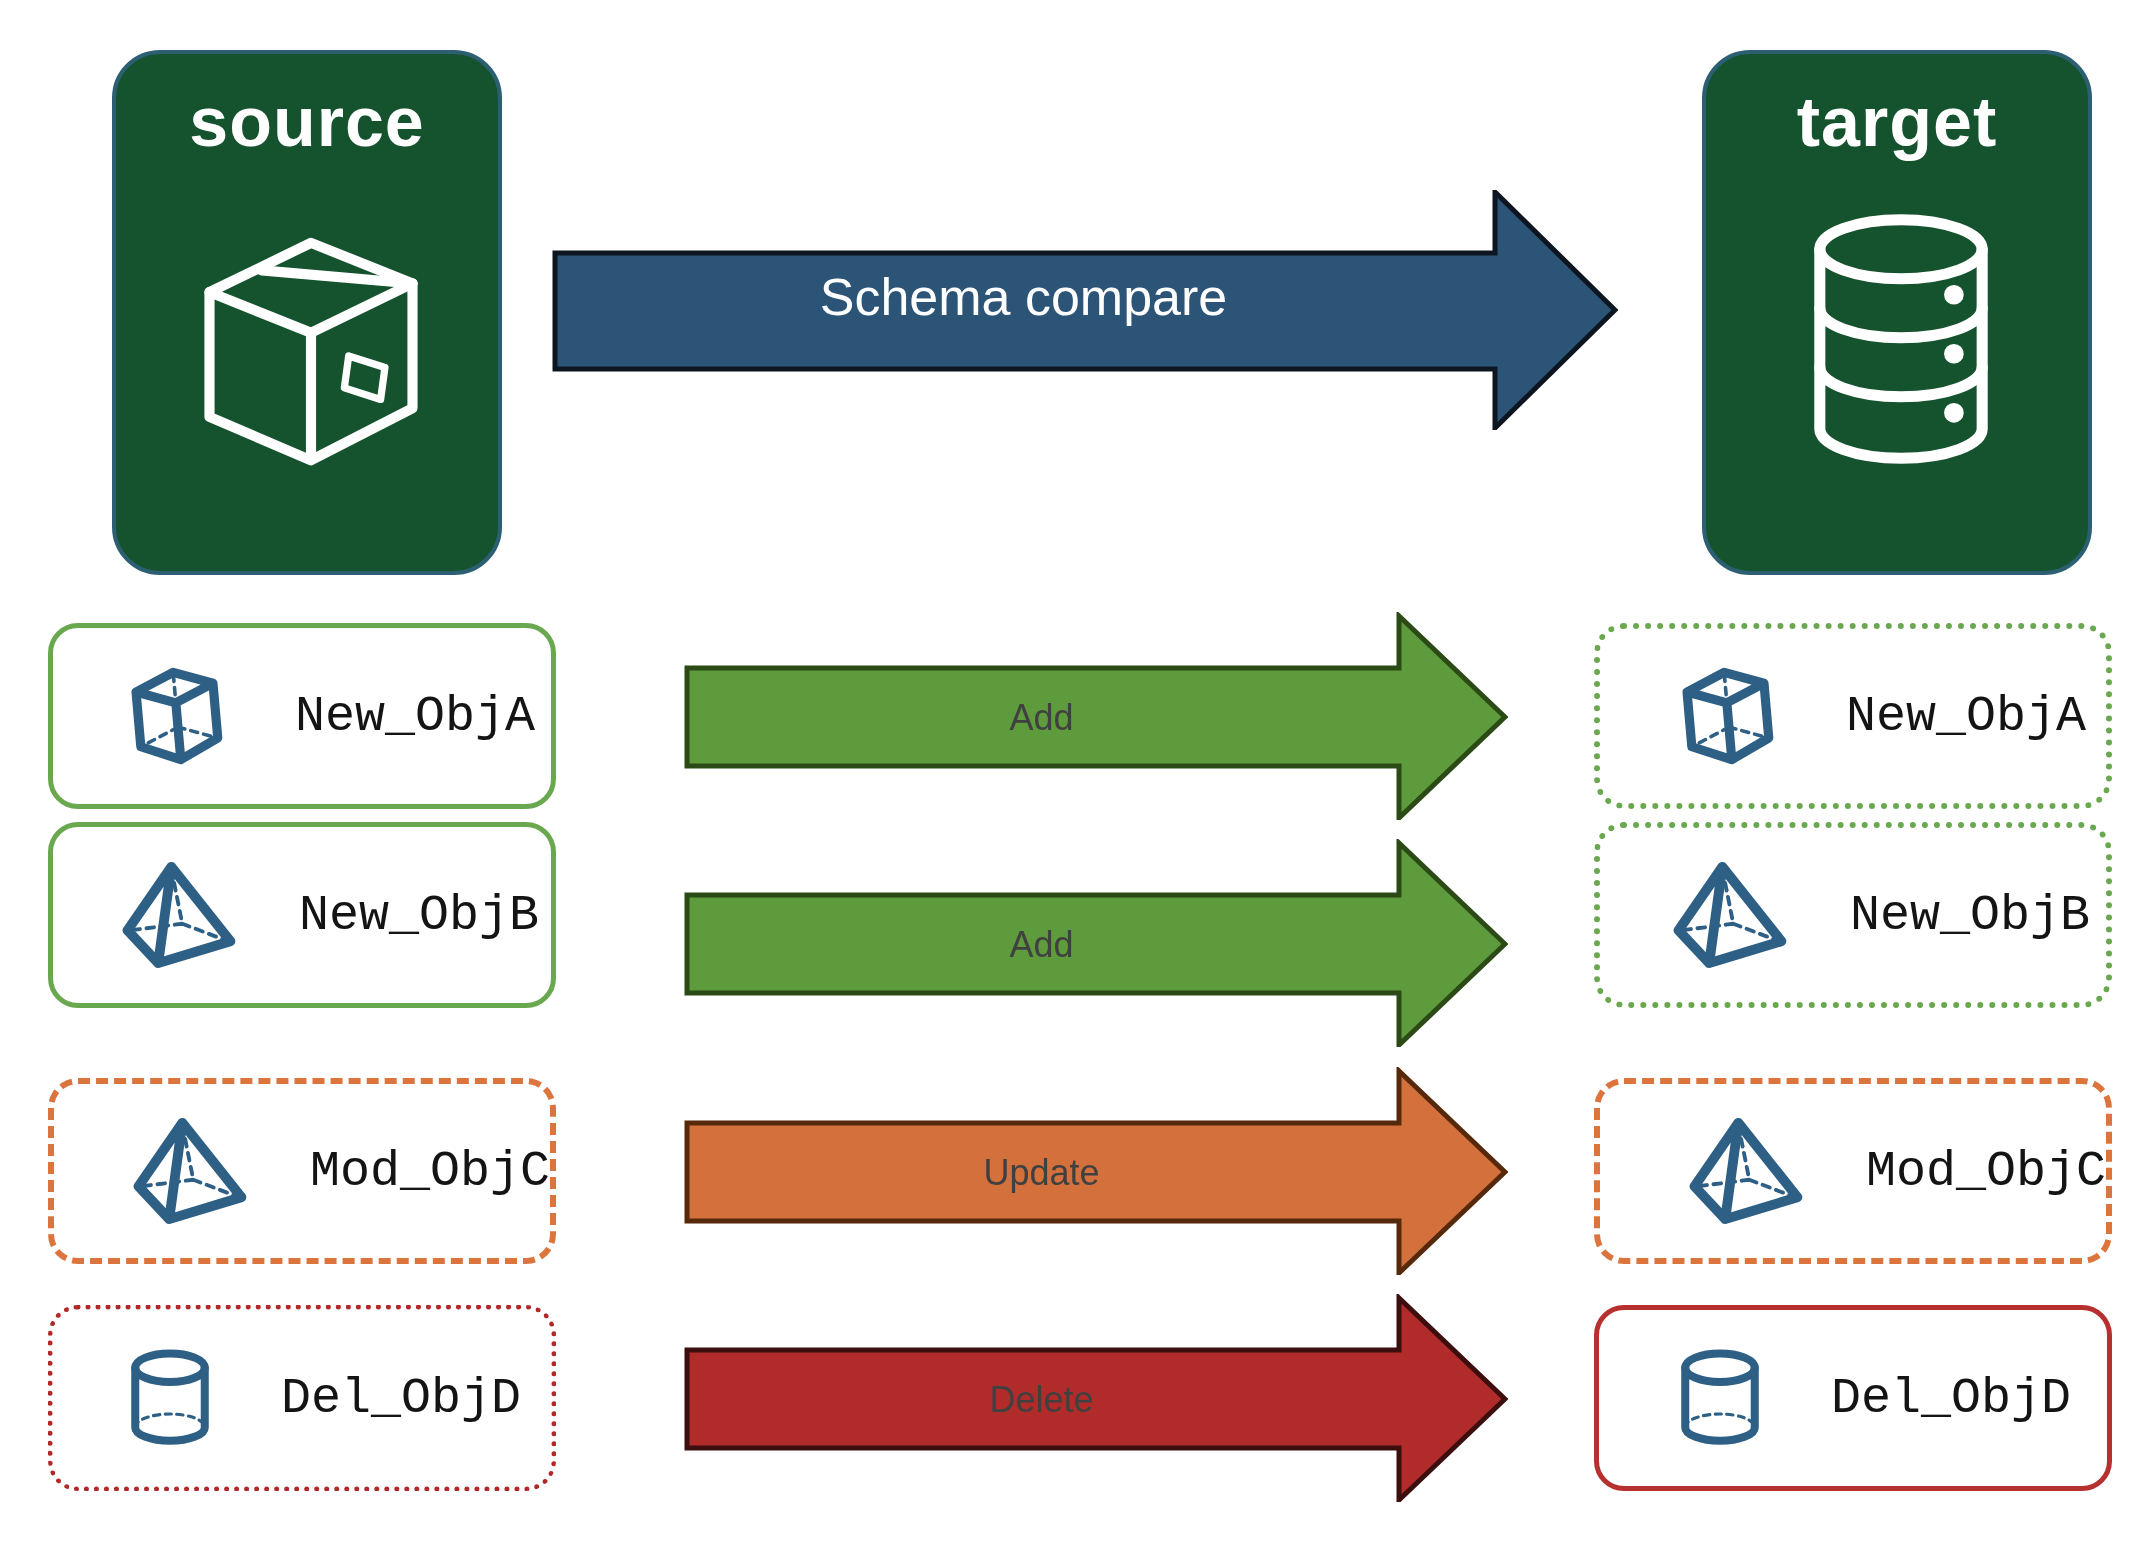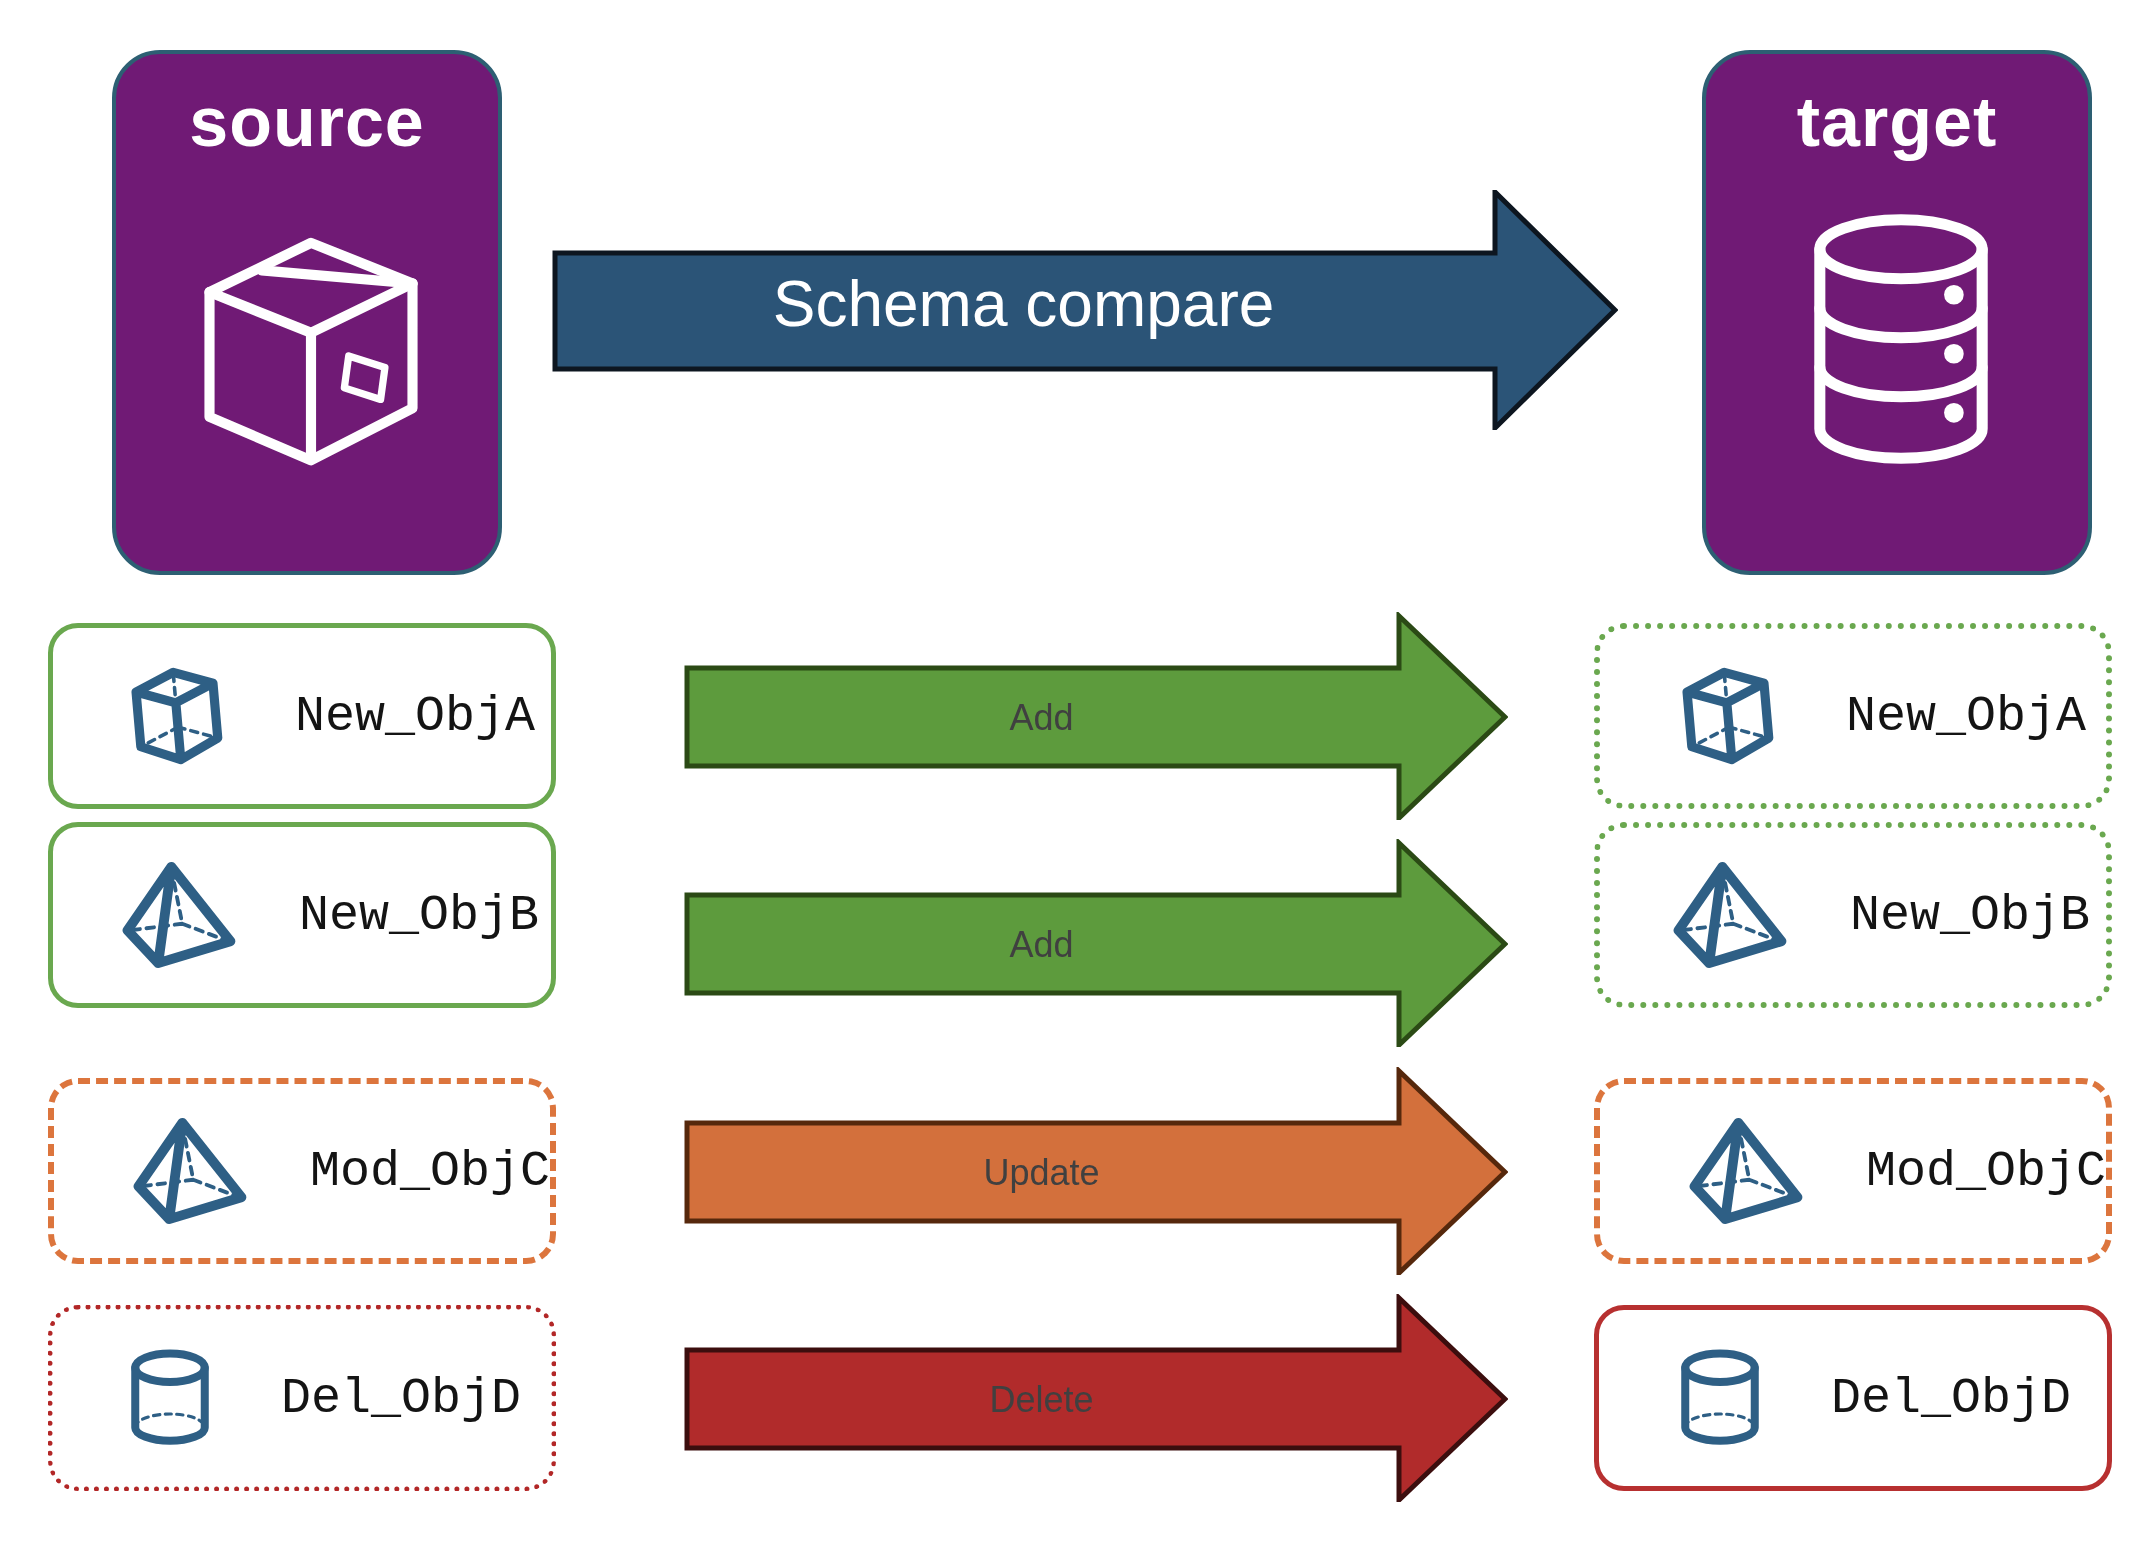--- a/index.html
+++ b/index.html
@@ -3,40 +3,40 @@
 <meta charset="utf-8">
 <style>
   html,body{margin:0;padding:0;background:#ffffff;}
   .canvas{
     position:relative;width:2150px;height:1550px;background:#ffffff;overflow:hidden;
     font-family:"Liberation Sans", sans-serif;
   }
   
   .panel{
     position:absolute;top:50px;width:390px;height:525px;
-    background:#701a75;border:4px solid #2d5f73;border-radius:48px;
+    background:#14532d;border:4px solid #2d5f73;border-radius:48px;
     box-sizing:border-box;
   }
   .panel.source{left:112px;}
   .panel.target{left:1670px;margin-left:32px;}
   .panel-title{
     position:absolute;top:28px;left:0;width:100%;text-align:center;
     color:#ffffff;font-size:70px;font-weight:bold;letter-spacing:1px;
   }
   .panel-icon{position:absolute;}
   .panel.source .panel-icon{left:50px;top:160px;}
   .panel.target .panel-icon{left:72px;top:140px;}
 
   
   .compare-arrow{position:absolute;left:552px;top:190px;width:1066px;height:240px;}
   .compare-arrow svg{position:absolute;left:0;top:0;width:100%;height:100%;}
   .compare-arrow .arrow-label{
-    position:absolute;left:0;top:56px;width:943px;height:116px;
+    position:absolute;left:0;top:49px;width:943px;height:116px;
     display:flex;align-items:center;justify-content:center;
-    color:#ffffff;font-size:64px;text-align:right;
+    color:#ffffff;font-size:52px;text-align:right;
   }
   .fill-compare{fill:#2b5477;stroke:#0d1620;stroke-width:5;}
 
   
   .obj-box{
     position:absolute;height:186px;box-sizing:border-box;border-radius:30px;
     display:flex;align-items:center;background:#ffffff;
   }
   .obj-box.left{left:48px;width:508px;padding-left:68px;gap:62px;}
   .obj-box.right{left:1594px;width:518px;padding-left:72px;gap:62px;}

